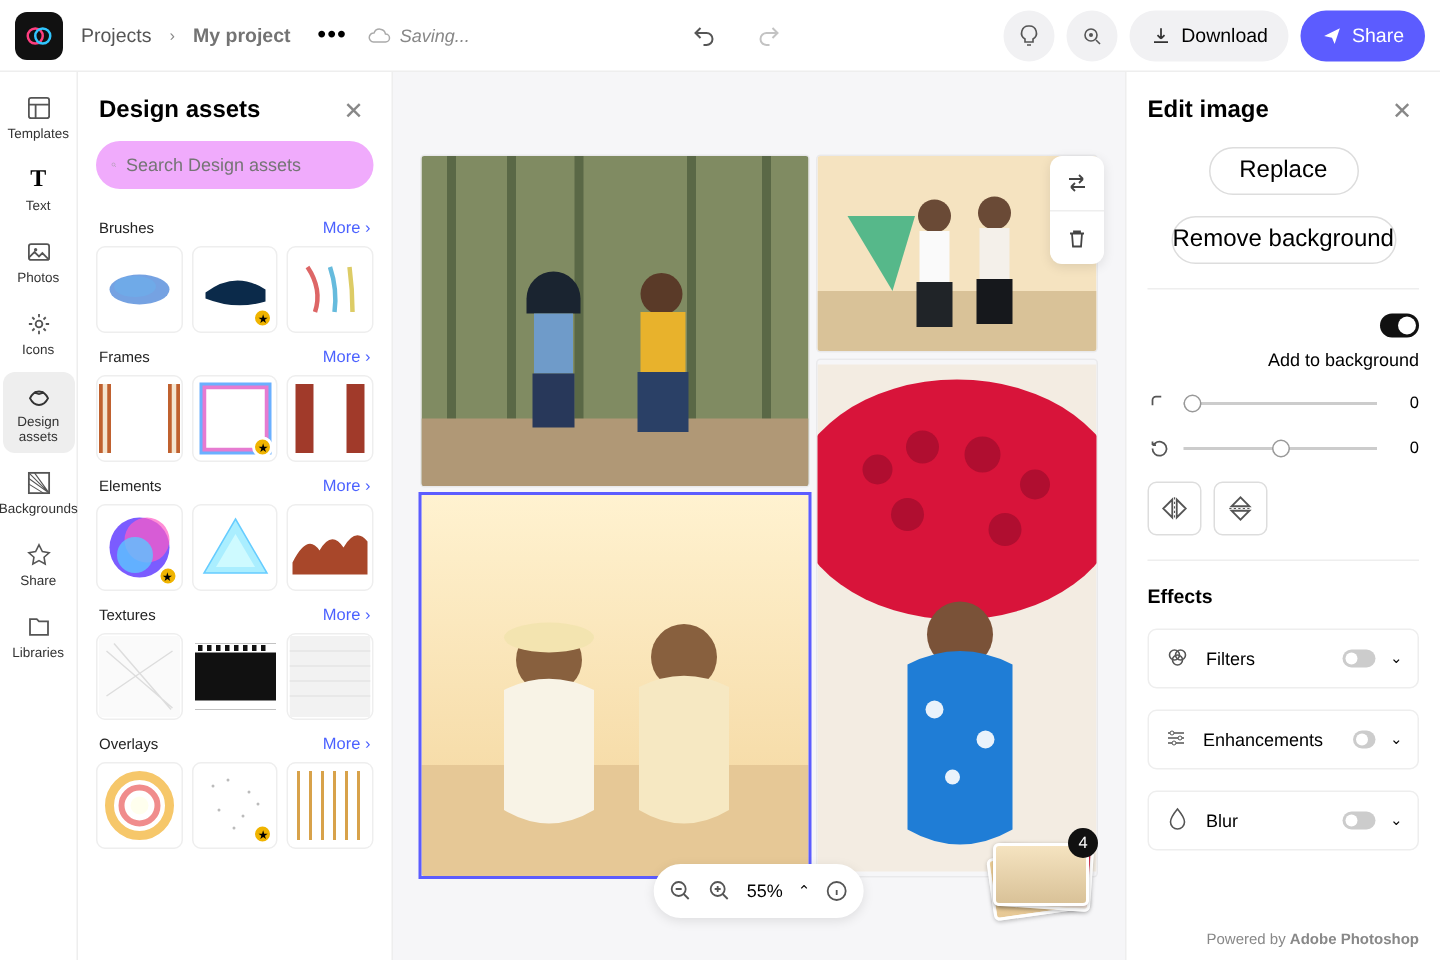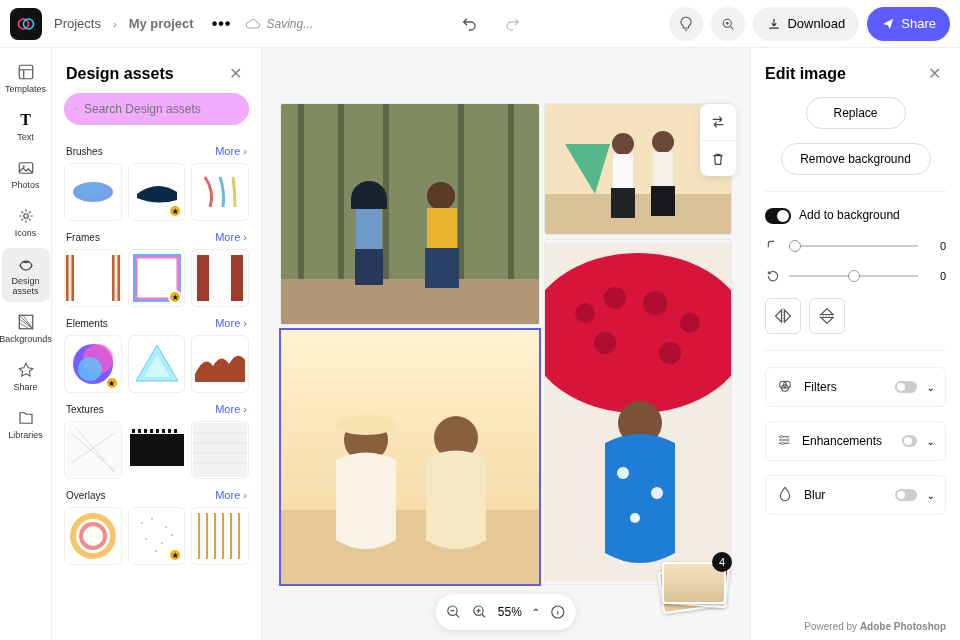--- a/index.html
+++ b/index.html
@@ -47,27 +47,27 @@
   .collage .c3 { grid-column:2; grid-row:1 / span 2; margin-top:136px; }
   .collage .c4 { grid-column:1; grid-row:2; }
   .photo { width:100%; height:100%; border-radius:2px; box-shadow:0 0 0 1px rgba(0,0,0,.05); }
   .c4 { outline:2px solid #5c5cff; }
   .floatvert { position:absolute; top:56px; right:14px; width:36px; background:#fff; border-radius:8px; box-shadow:0 2px 8px rgba(0,0,0,.1); display:flex; flex-direction:column; }
   .floatvert .fvitem { height:36px; display:flex; align-items:center; justify-content:center; cursor:pointer; }
   .floatvert .fvitem + .fvitem { border-top:1px solid #eee; }
   .floatstack { position:absolute; right:22px; bottom:28px; width:70px; height:50px; }
   .floatstack .chip { position:absolute; top:-10px; right:-4px; width:20px; height:20px; border-radius:50%; background:#111; color:#fff; font-size:11px; display:flex; align-items:center; justify-content:center; z-index:5;}
   .floatstack .layer { position:absolute; width:64px; height:42px; border-radius:4px; border:2px solid #fff; box-shadow:0 1px 3px rgba(0,0,0,.25); }
-  .zoombar { position:absolute; bottom:10px; left:50%; transform:translateX(-50%); height:36px; background:#fff; border-radius:18px; box-shadow:0 2px 8px rgba(0,0,0,.1); display:flex; align-items:center; padding:0 10px; gap:10px; font-size:12px;}
+  .zoombar { position:absolute; bottom:28px; left:50%; transform:translateX(-50%); height:36px; background:#fff; border-radius:18px; box-shadow:0 2px 8px rgba(0,0,0,.1); display:flex; align-items:center; padding:0 10px; gap:10px; font-size:12px;}
   .zoombar .zitem { cursor:pointer; display:flex; align-items:center; }
   .editpanel { width:210px; border-left:1px solid #eee; display:flex; flex-direction:column; padding:16px 14px 8px; gap:14px; overflow-y:auto;}
   .editpanel .ephead { display:flex; justify-content:space-between; align-items:center; }
   .editpanel h2 { font-size:16px; font-weight:700; }
-  .outlinebtn { height:32px; border:1px solid #ddd; border-radius:16px; background:#fff; font-size:12px; cursor:pointer; }
-  .toggleRow { display:flex; align-items:flex-start; gap:8px; font-size:12px; }
+  .outlinebtn { height:32px; border:1px solid #ddd; border-radius:16px; background:#fff; font-size:16px; cursor:pointer; }
+  .toggleRow { display:flex; align-items:flex-end; gap:8px; font-size:12px;flex-direction:column; }
   .toggle { width:26px; height:16px; border-radius:8px; background:#111; position:relative; }
   .toggle .knob { position:absolute; width:12px; height:12px; background:#fff; border-radius:50%; top:2px; right:2px; }
   .sliderrow { display:flex; align-items:center; gap:8px; font-size:11px; }
   .sliderrow .sic { width:16px; height:16px; display:flex; align-items:center; justify-content:center; }
   .slider { flex:1; height:2px; background:#ccc; position:relative; }
   .slider .dot { position:absolute; top:-5px; width:12px; height:12px; border-radius:50%; background:#fff; border:1px solid #999; }
   .sliderval { width:20px; text-align:right; }
   .sqbtnrow { display:flex; gap:8px; }
   .sqbtn { width:36px; height:36px; border:1px solid #ddd; border-radius:6px; display:flex; align-items:center; justify-content:center; cursor:pointer; }
   .section-title { font-size:13px; font-weight:600; }
@@ -531,20 +531,21 @@
           </svg>
         </div>
       <div class="sqbtn">
           <svg width="16" height="18" viewBox="0 0 20 24">
             <path d="M2 10h16l-8-8zM2 14h16l-8 8z" fill="none" stroke="#555" stroke-width="1.6"></path>
             <path d="M0 12h20" stroke="#555" stroke-dasharray="2 2"></path>
           </svg>
         </div>
     </div>
     <div class="hr"></div>
+    <div class="section-title">Effects</div>
     <div class="effectrow">
       <span class="eic"><svg width="16" height="16" viewBox="0 0 24 24">
             <circle cx="9" cy="10" r="5" fill="none" stroke="#555" stroke-width="1.6"></circle>
             <circle cx="15" cy="10" r="5" fill="none" stroke="#555" stroke-width="1.6"></circle>
             <circle cx="12" cy="15" r="5" fill="none" stroke="#555" stroke-width="1.6"></circle>
           </svg></span>
       <span>Filters</span>
         <span class="espacer"></span>
       <div class="minitoggle">
           <div class="k"></div>

